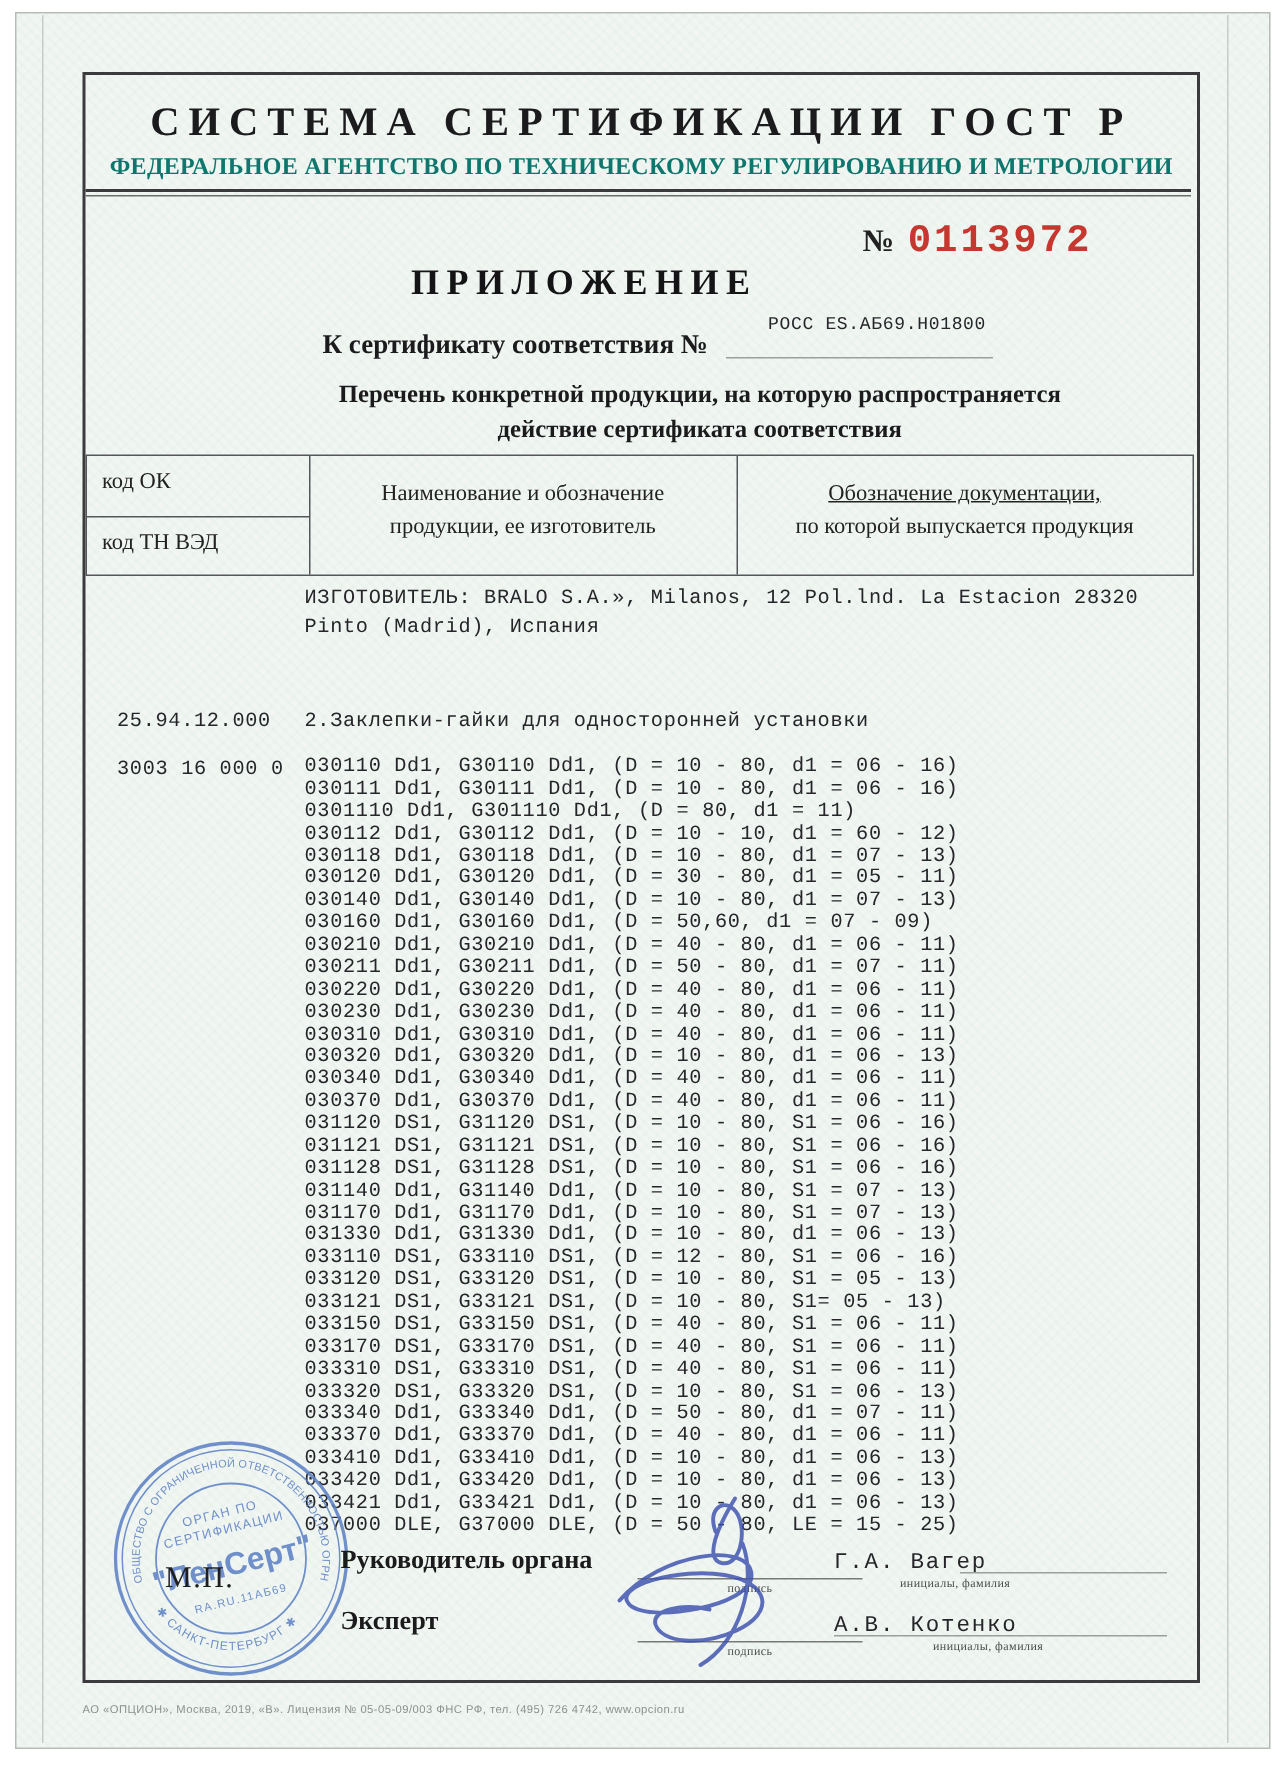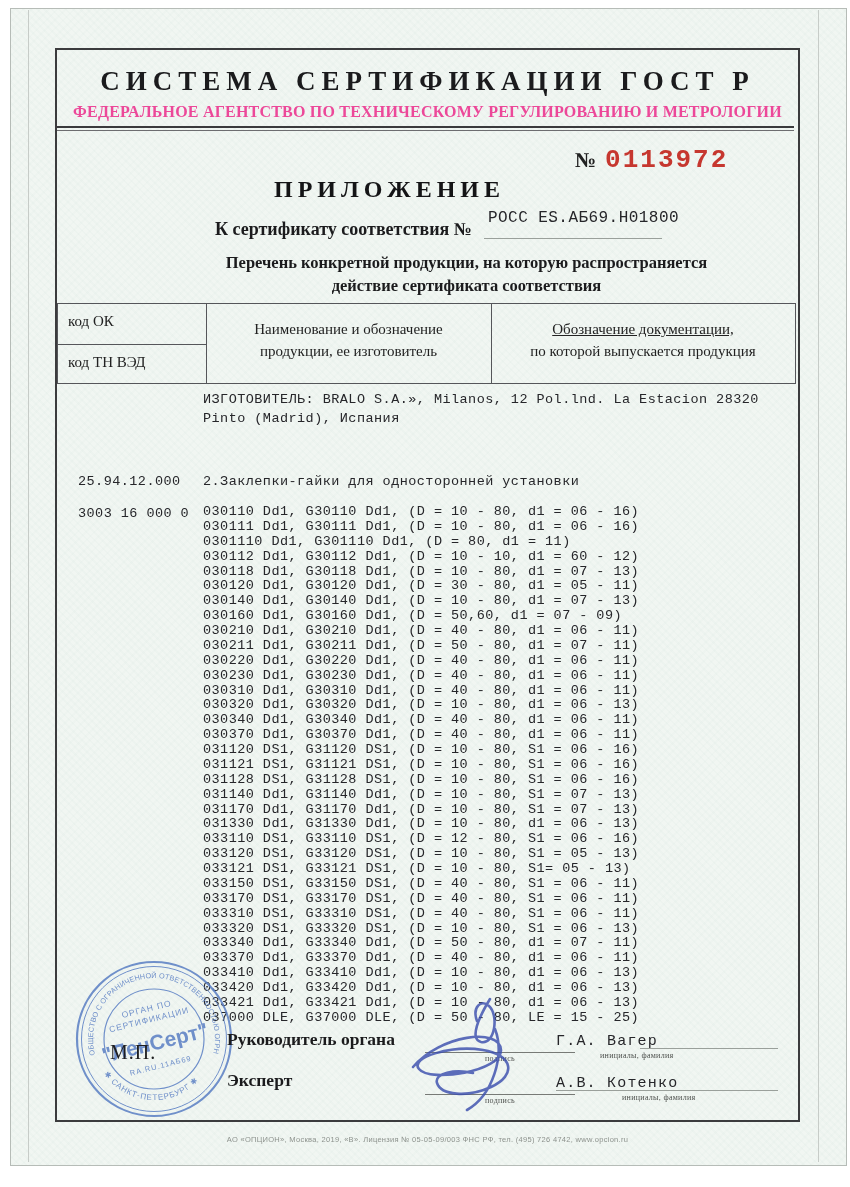--- a/index.html
+++ b/index.html
@@ -10,21 +10,21 @@
     background-image:
       repeating-linear-gradient(45deg, rgba(160,195,185,.05) 0 2px, rgba(255,255,255,0) 2px 5px),
       repeating-linear-gradient(-45deg, rgba(160,195,185,.04) 0 2px, rgba(255,255,255,0) 2px 6px);
     border:1px solid #b6bcb7;}
   .edge-line{background:#c7ccc8;width:1px;}
   
   .frame{left:55px;top:48px;width:741px;height:1070px;border:2px solid #3b3b3d;}
   .h1{left:55px;top:66px;width:745px;text-align:center;font-weight:bold;font-size:27px;
     letter-spacing:6px;color:#1b1b1d;}
   .h2{left:55px;top:103px;width:745px;text-align:center;font-weight:bold;font-size:16px;
-    letter-spacing:.2px;color:#ec4899;}
+    letter-spacing:.2px;color:#0f766e;}
   .hdr-rule{left:57px;top:126px;width:737px;height:2px;border-top:2px solid #3a3a3c;border-bottom:1px solid #6d6d70;}
   .numline{left:575px;top:145px;width:215px;display:flex;align-items:baseline;gap:9px;}
   .numsign{font-weight:bold;font-size:21px;color:#222;}
   .numval{font-family:"Liberation Mono",monospace;font-size:26px;font-weight:bold;color:#c6372f;letter-spacing:2px;}
   .title{left:55px;top:176px;width:669px;text-align:center;font-weight:bold;font-size:24px;letter-spacing:5px;color:#141416;}
   .certlabel{left:215px;top:219px;font-weight:bold;font-size:18px;color:#1b1b1d;}
   .certval{left:488px;top:209px;font-family:"Liberation Mono",monospace;font-size:14px;color:#33343a;letter-spacing:.5px;}
   .certline{left:484px;top:238px;width:178px;border-bottom:1px solid #9aa09b;}
   .sub{left:55px;top:253px;width:823px;text-align:center;font-weight:bold;font-size:16.5px;color:#1b1b1d;}
   .sub2{top:276px;}
@@ -39,21 +39,21 @@
   pre.mono{margin:0;}
   .prodlist{line-height:14.87px;}
   .mfr{line-height:18.5px;}
   
   .role{font-weight:bold;font-size:17.5px;color:#1b1b1d;}
   .sigline{border-bottom:1px solid #777a76;height:1px;}
   .tiny{font-size:8px;color:#4c4f4c;letter-spacing:.3px;}
   .name{font-family:"Liberation Mono",monospace;font-size:15px;color:#26262a;letter-spacing:1.2px;white-space:pre;}
   .nameline{border-bottom:1px solid #9aa09b;height:1px;}
   .mp{font-size:20px;color:#1e1e20;letter-spacing:1px;}
-  .footer{left:55px;top:1135px;width:745px;text-align:center;font-family:"Liberation Sans",sans-serif;
+  .footer{left:55px;top:1135px;width:745px;font-family:"Liberation Sans",sans-serif;
     font-size:7.5px;color:#8d928d;letter-spacing:.3px;}
   svg text{font-family:"Liberation Sans",sans-serif;}
 </style>
 </head>
 <body>
 
 <div class="abs paper"></div>
 <div class="abs edge-line" style="left:28px;top:10px;height:1152px;"></div>
 <div class="abs edge-line" style="left:818px;top:10px;height:1152px;"></div>
 
@@ -64,21 +64,21 @@
 <div class="abs hdr-rule"></div>
 
 <div class="abs numline">
   <span class="numsign">№</span>
   <span class="numval">0113972</span>
 </div>
 
 <div class="abs title">ПРИЛОЖЕНИЕ</div>
 
 <div class="abs certlabel">К сертификату соответствия №</div>
-<div class="abs certval mono" style="font-size:16px;">РОСС ES.АБ69.Н01800</div>
+<div class="abs certval mono" style="font-size:12px;margin-left:24px;">РОСС ES.АБ69.Н01800</div>
 <div class="abs certline"></div>
 
 <div class="abs sub">Перечень конкретной продукции,  на которую распространяется</div>
 <div class="abs sub sub2">действие сертификата соответствия</div>
 
 <div class="abs tbl">
   <div class="vline" style="left:148px;"></div>
   <div class="vline" style="left:433px;"></div>
   <div class="hline"></div>
   <div class="cell" style="left:10px;top:9px;">код ОК</div>

